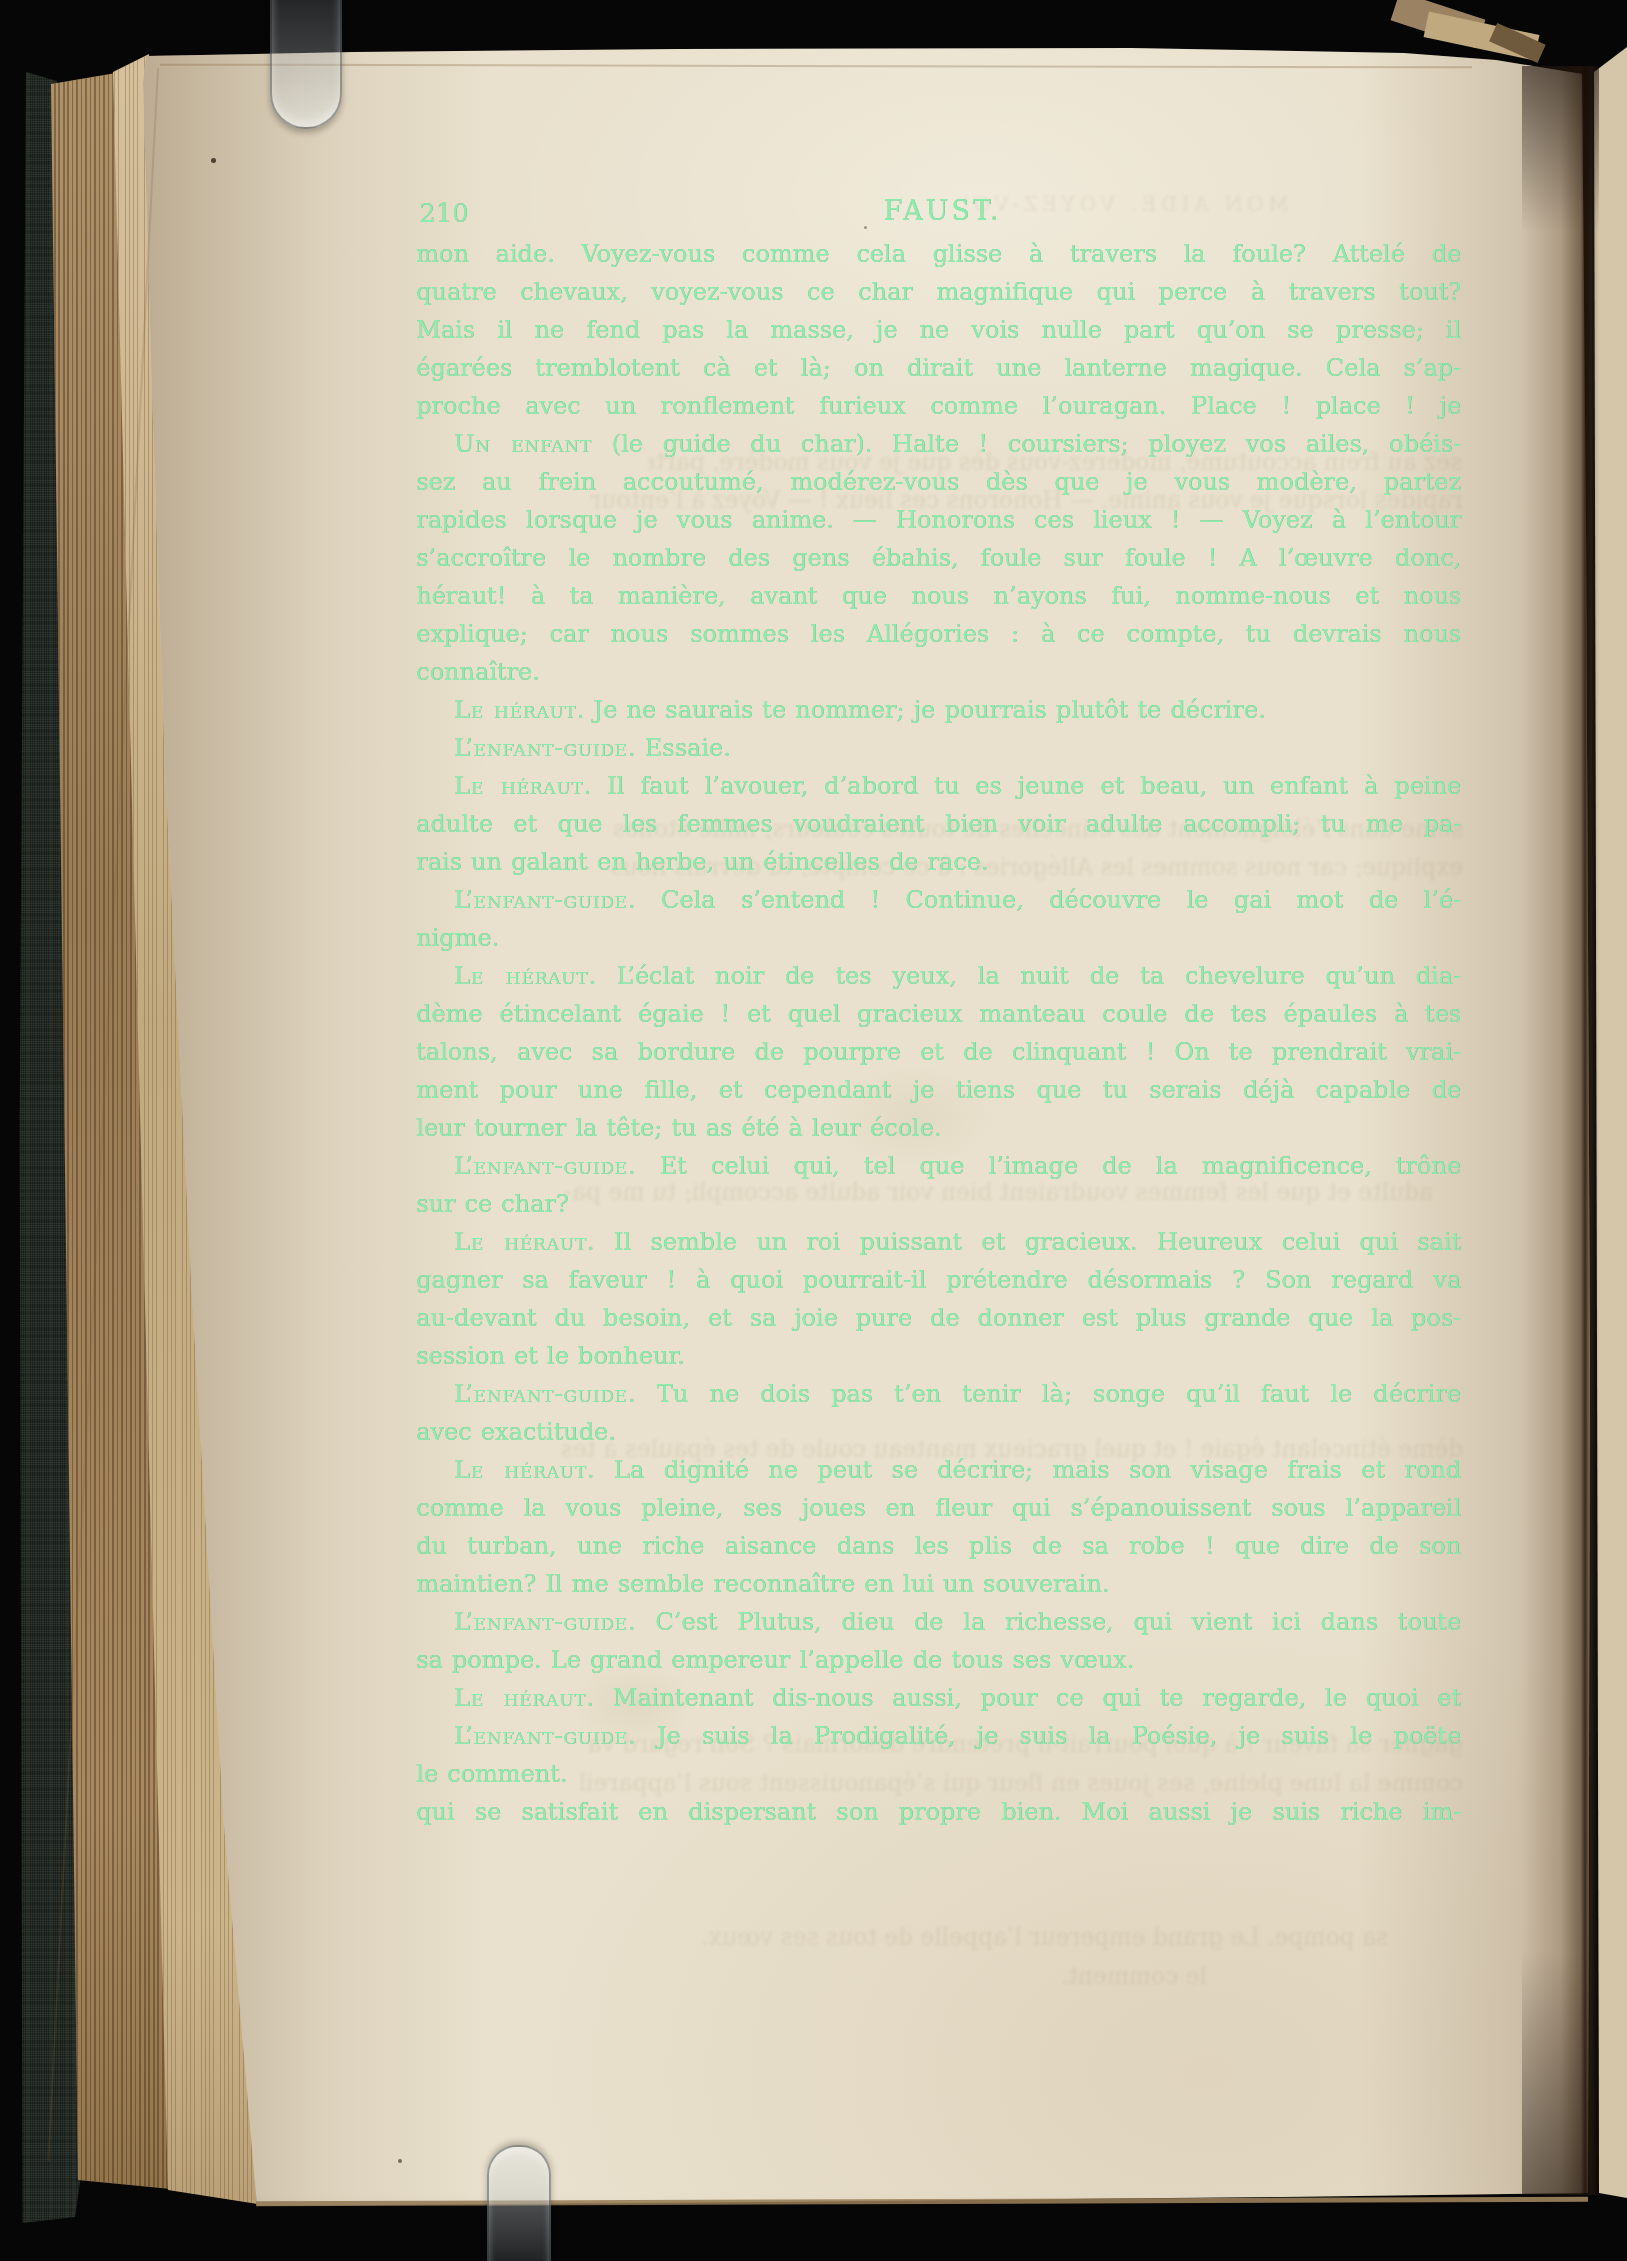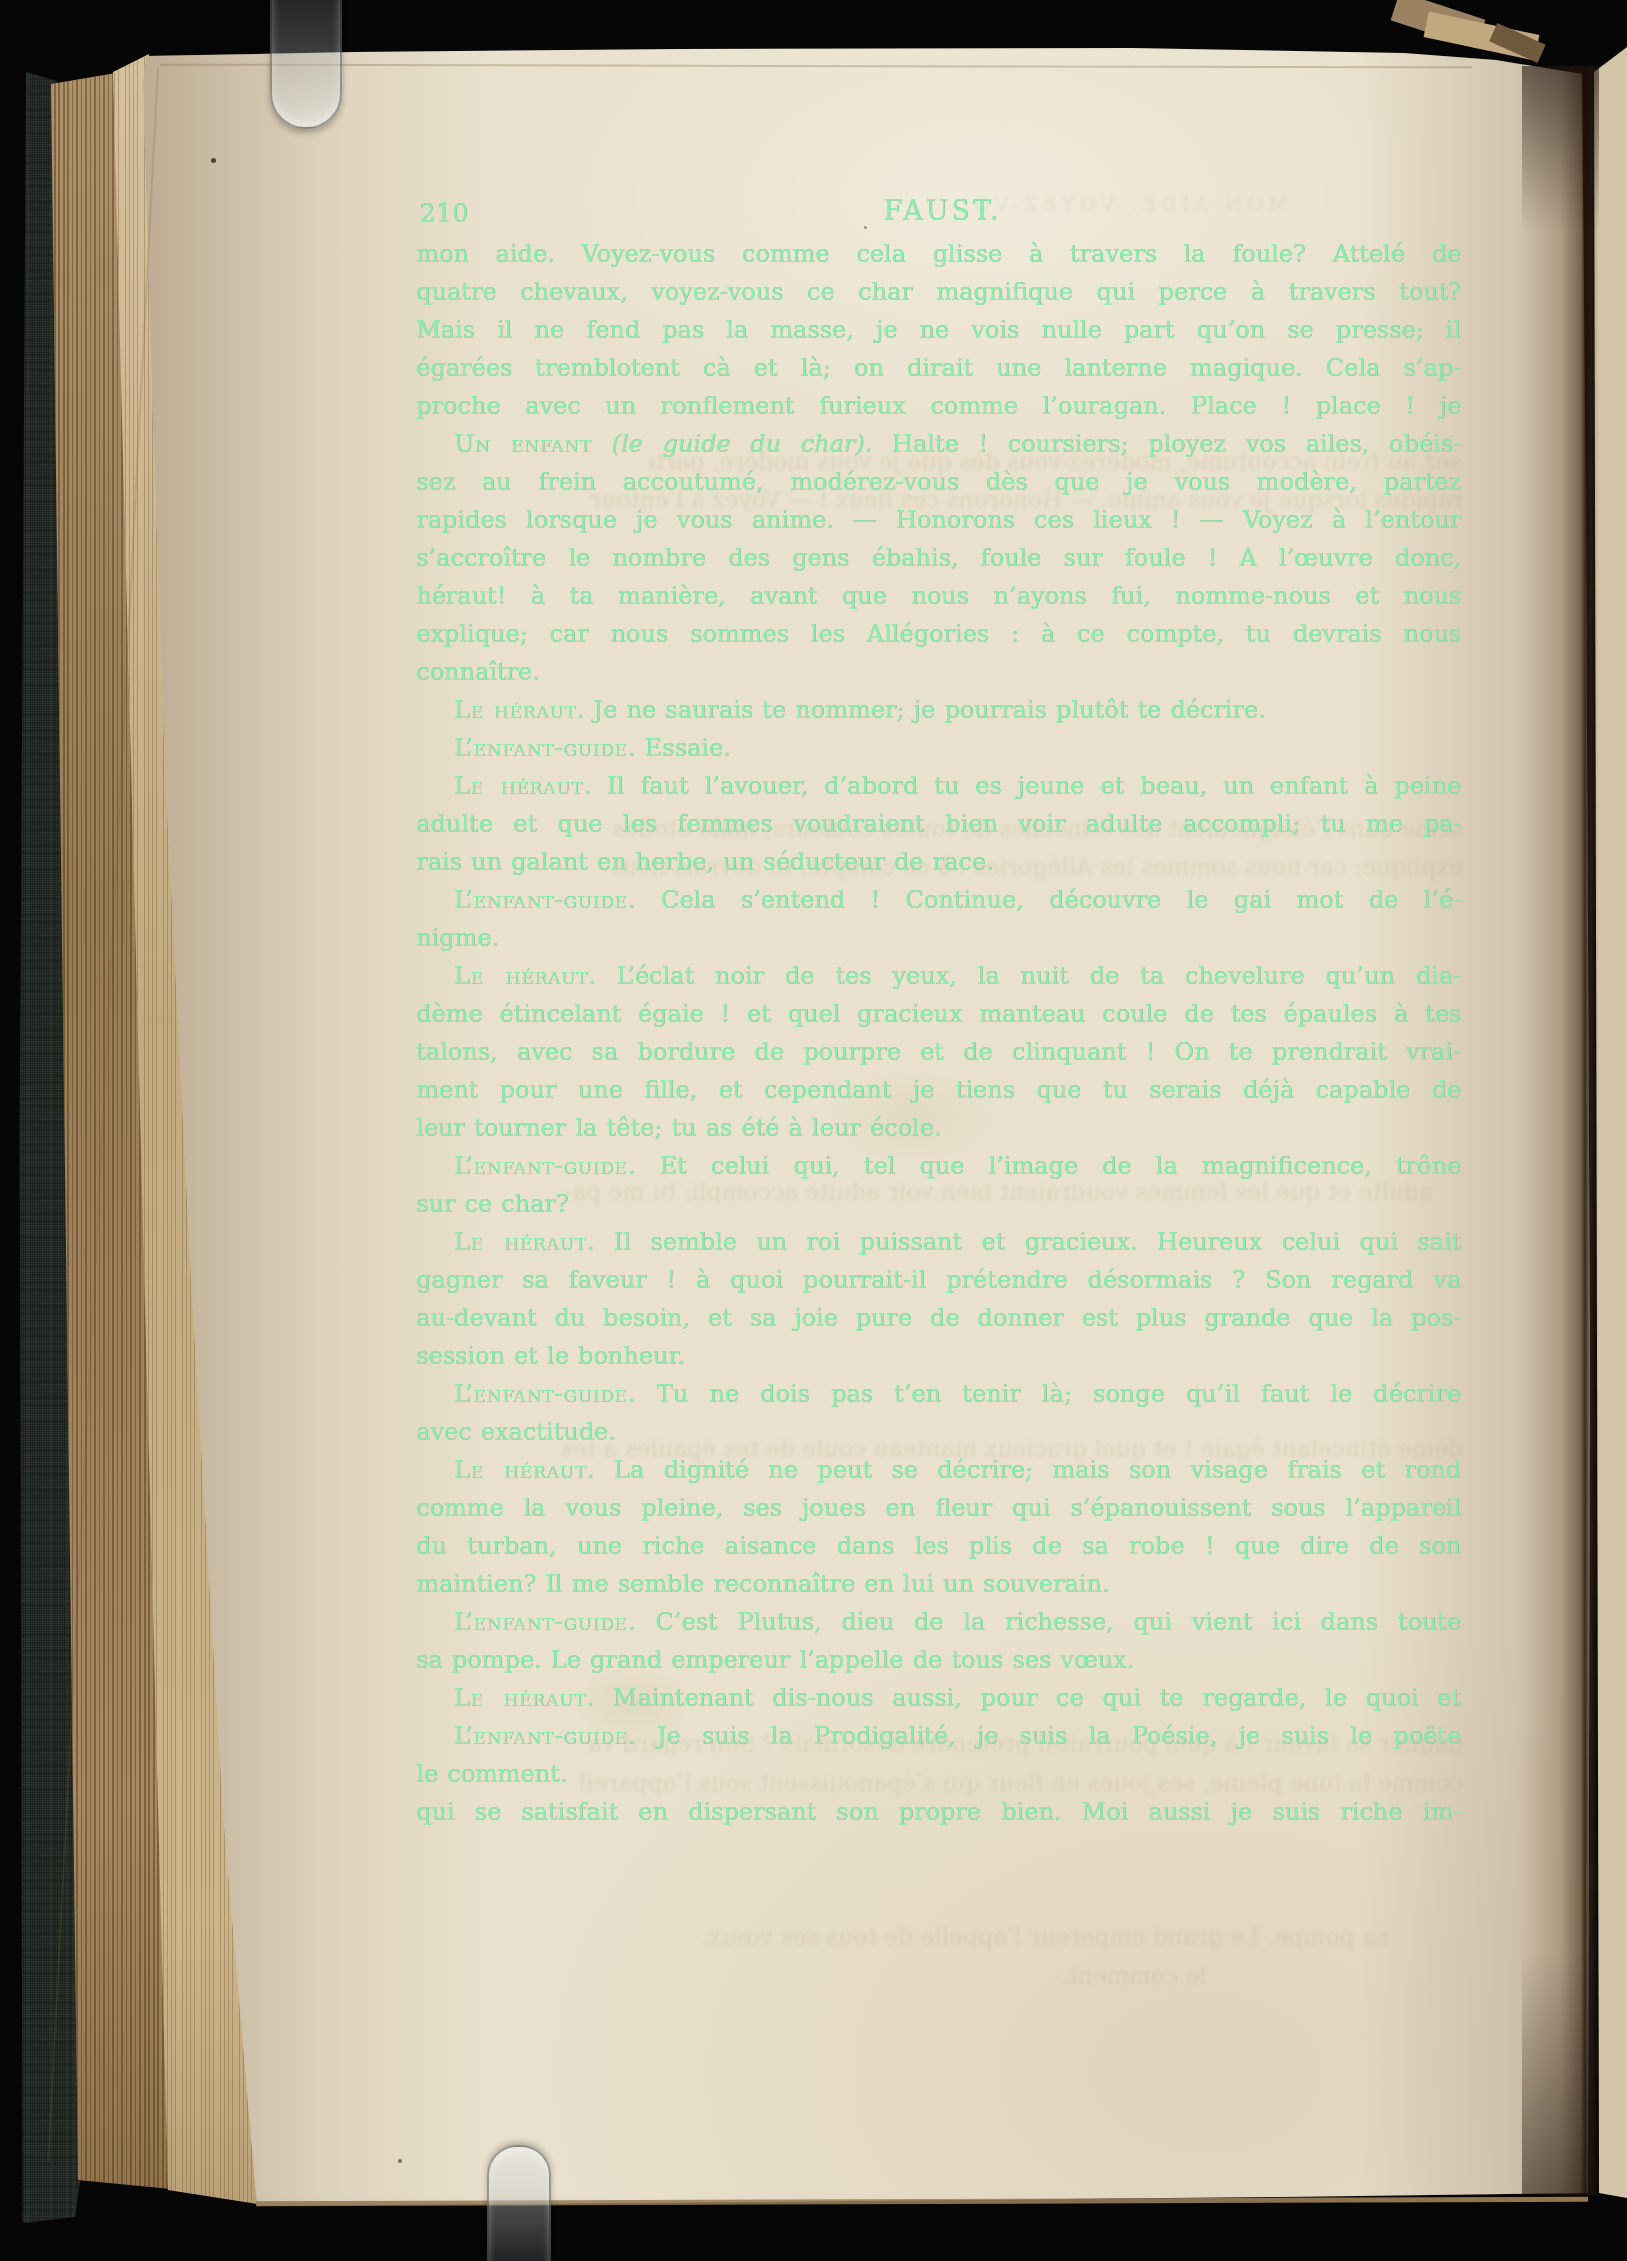--- a/index.html
+++ b/index.html
@@ -98,21 +98,21 @@
   .running-title{position:absolute;left:788px;top:195px;width:309px;text-align:center;
     font-size:27px;line-height:32px;letter-spacing:3px;z-index:5;}
   .textblock{position:absolute;left:416px;top:235px;width:1045px;z-index:5;}
   .line{
     height:38px;line-height:38px;font-size:24px;word-spacing:1.5px;
     text-align:justify;text-align-last:justify;white-space:nowrap;
   }
   .line.last{text-align-last:left;}
   .line.indent{padding-left:38px;}
   .sc{font-variant:small-caps;letter-spacing:0.8px;}
-  .it{font-style:italic;}
+  .it{}
   
   .ghost{
     position:absolute;z-index:4;height:33px;line-height:33px;font-size:23.4px;
     color:#7d6d52;opacity:0.12;filter:blur(1.5px);
     transform:scaleX(-1);white-space:nowrap;overflow:hidden;
   }
   .ghost.gu{font-size:20.4px;letter-spacing:4.5px;text-transform:uppercase;opacity:0.10;}
 </style>
 </head>
 <body>
@@ -158,21 +158,21 @@
     <div class="line"><span>sez au frein accoutumé, modérez-vous dès que je vous modère, partez</span></div>
     <div class="line"><span>rapides lorsque je vous anime. — Honorons ces lieux ! — Voyez à l’entour</span></div>
     <div class="line"><span>s’accroître le nombre des gens ébahis, foule sur foule ! A l’œuvre donc,</span></div>
     <div class="line"><span>héraut! à ta manière, avant que nous n’ayons fui, nomme-nous et nous</span></div>
     <div class="line"><span>explique; car nous sommes les Allégories : à ce compte, tu devrais nous</span></div>
     <div class="line last"><span>connaître.</span></div>
     <div class="line indent last"><span class="sc">Le héraut</span><span>. Je ne saurais te nommer; je pourrais plutôt te décrire.</span></div>
     <div class="line indent last"><span class="sc">L’enfant-guide</span><span>. Essaie.</span></div>
     <div class="line indent"><span class="sc">Le héraut</span><span>. Il faut l’avouer, d’abord tu es jeune et beau, un enfant à peine</span></div>
     <div class="line"><span>adulte et que les femmes voudraient bien voir adulte accompli; tu me pa-</span></div>
-    <div class="line last"><span>rais un galant en herbe, un séducteur de race.</span></div>
+    <div class="line last"><span>rais un galant en herbe, un étincelles de race.</span></div>
     <div class="line indent"><span class="sc">L’enfant-guide</span><span>. Cela s’entend ! Continue, découvre le gai mot de l’é-</span></div>
     <div class="line last"><span>nigme.</span></div>
     <div class="line indent"><span class="sc">Le héraut</span><span>. L’éclat noir de tes yeux, la nuit de ta chevelure qu’un dia-</span></div>
     <div class="line"><span>dème étincelant égaie ! et quel gracieux manteau coule de tes épaules à tes</span></div>
     <div class="line"><span>talons, avec sa bordure de pourpre et de clinquant ! On te prendrait vrai-</span></div>
     <div class="line"><span>ment pour une fille, et cependant je tiens que tu serais déjà capable de</span></div>
     <div class="line last"><span>leur tourner la tête; tu as été à leur école.</span></div>
     <div class="line indent"><span class="sc">L’enfant-guide</span><span>. Et celui qui, tel que l’image de la magnificence, trône</span></div>
     <div class="line last"><span>sur ce char?</span></div>
     <div class="line indent"><span class="sc">Le héraut</span><span>. Il semble un roi puissant et gracieux. Heureux celui qui sait</span></div>

